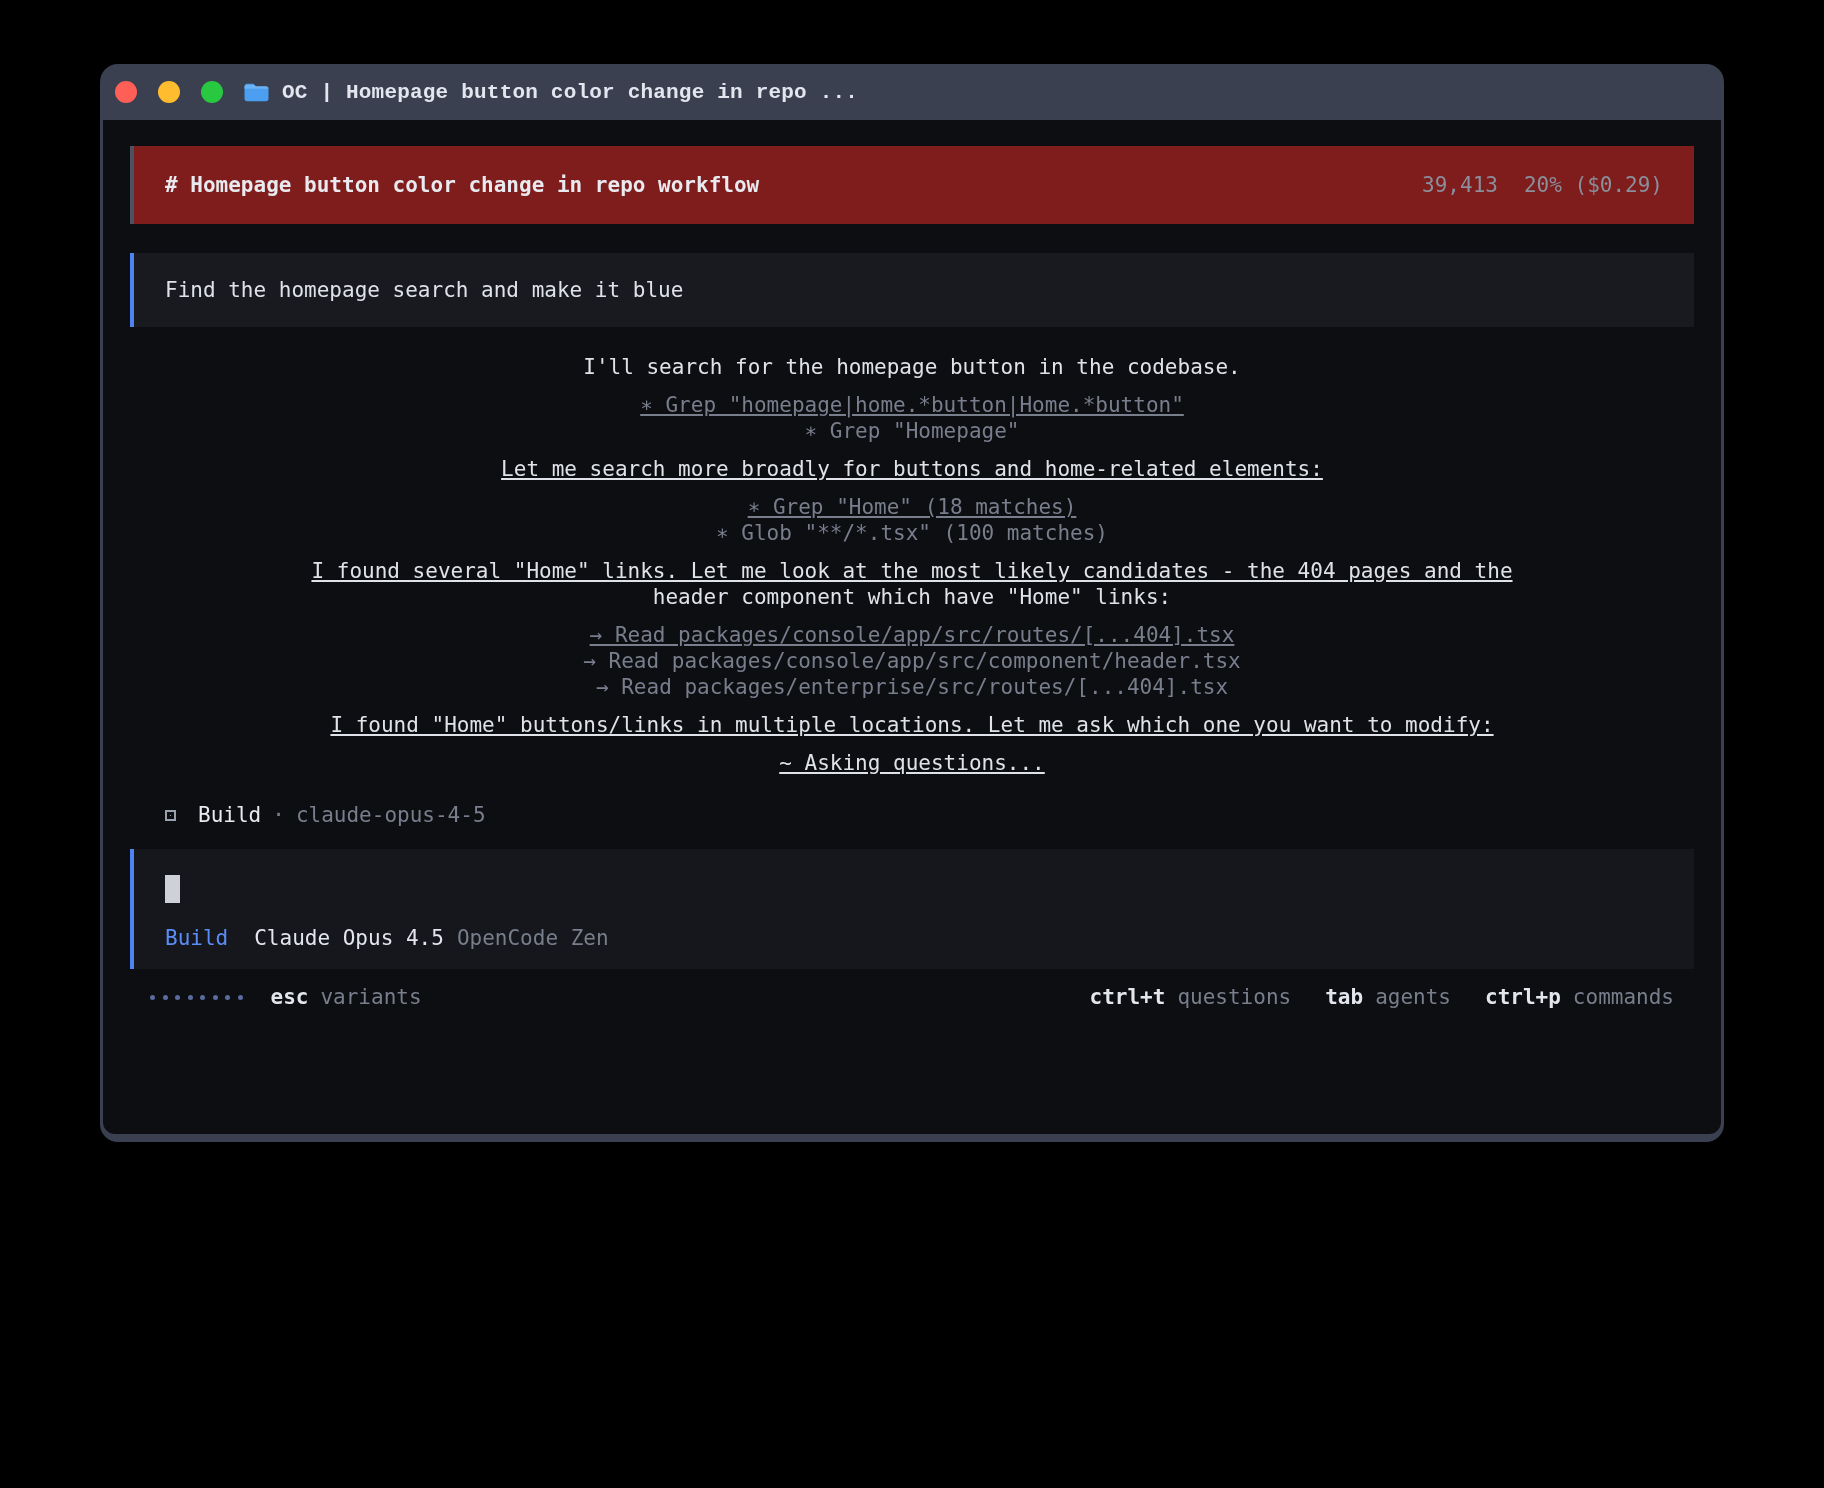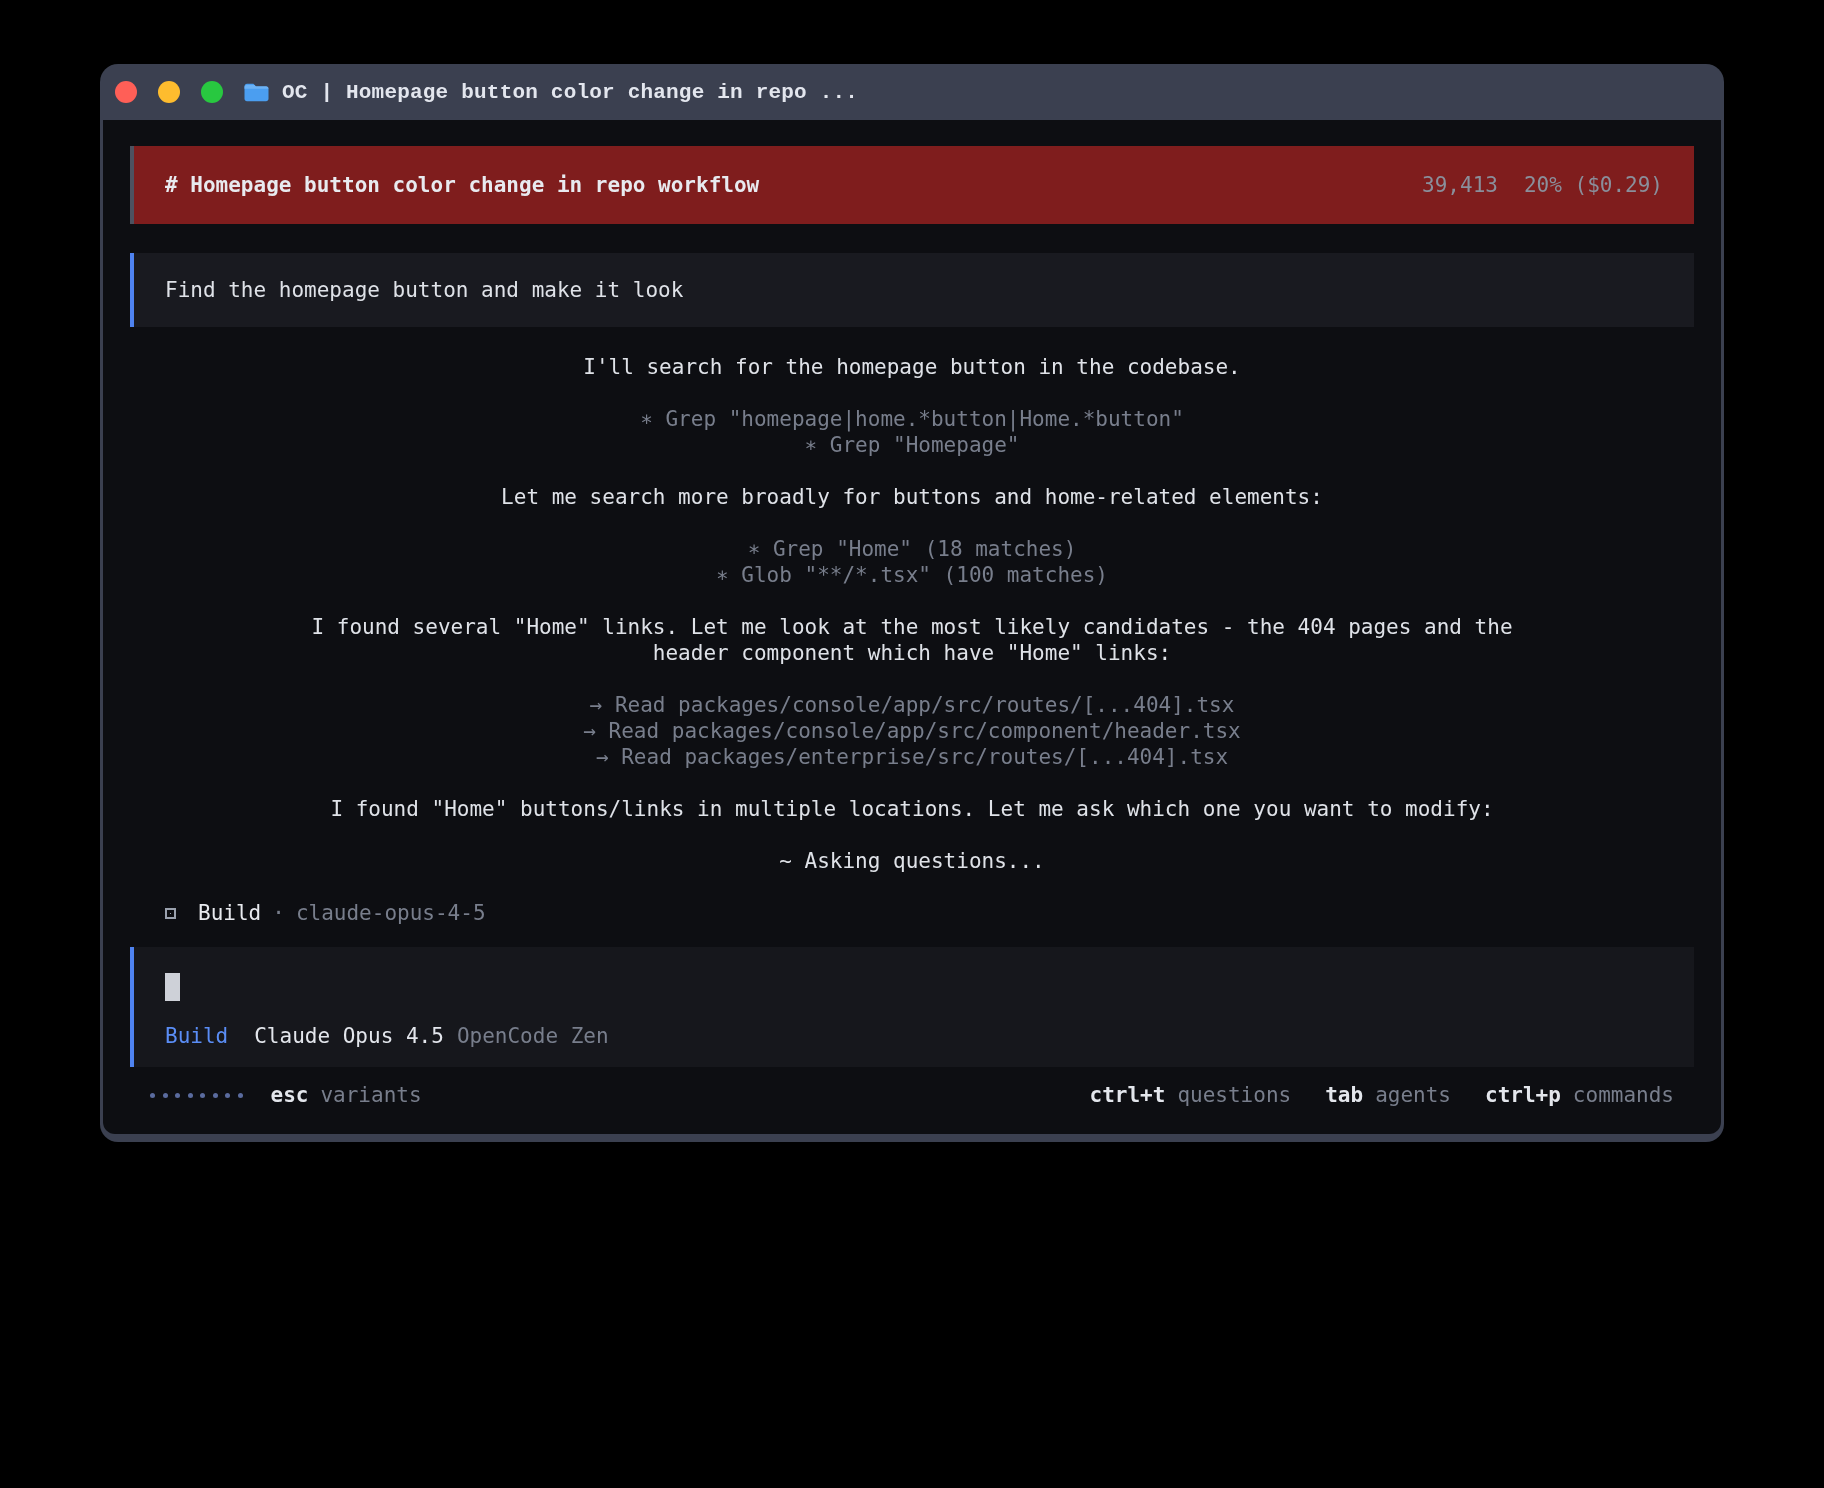--- a/index.html
+++ b/index.html
@@ -33,21 +33,21 @@
   .session-title{color:#e8eaef;font-weight:700;font-size:21px;}
   .session-meta{display:flex;gap:26px;color:#8a8f9b;font-size:21px;}
   .user-block{
     margin-top:29px;height:74px;background:#191a20;border-left-color:#4f83f1;
     display:flex;align-items:center;
   }
   .user-text{color:#dfe2e8;font-size:21px;}
   .transcript{margin:27px 35px 0;font-size:21px;line-height:26px;text-align:center;}
   .line{white-space:pre;color:#dfe2e8;}
   .line.tool{color:#787e8c;}
-  .line.mt{margin-top:26px;}
+  .line.mt{margin-top:12px;text-decoration:underline;}
   .agent-line{margin-top:26px;display:flex;align-items:center;}
   .agent-box{
     width:11px;height:11px;border:2.5px solid #9aa1ae;background:#9aa1ae;
     background-clip:content-box;padding:3px;display:inline-block;
   }
   .agent-name{color:#e8eaef;margin-left:22px;}
   .agent-sep{color:#787e8c;margin:0 11px;}
   .agent-model{color:#787e8c;}
   .input-box{
     margin-top:21px;height:120px;background:#16171c;border-left:4px solid #4f83f1;
@@ -95,21 +95,21 @@
 
       <div class="block session-header">
         <span class="session-title"># Homepage button color change in repo workflow</span>
         <span class="session-meta">
           <span>39,413</span>
           <span>20% ($0.29)</span>
         </span>
       </div>
 
       <div class="block user-block">
-        <span class="user-text">Find the homepage button and make it look</span>
+        <span class="user-text">Find the homepage search and make it blue</span>
       </div>
 
       <div class="transcript">
         <div class="line">I'll search for the homepage button in the codebase.</div>
         <div class="line tool mt">∗ Grep "homepage|home.*button|Home.*button"</div>
         <div class="line tool">∗ Grep "Homepage"</div>
         <div class="line mt">Let me search more broadly for buttons and home-related elements:</div>
         <div class="line tool mt">∗ Grep "Home" (18 matches)</div>
         <div class="line tool">∗ Glob "**/*.tsx" (100 matches)</div>
         <div class="line mt">I found several "Home" links. Let me look at the most likely candidates - the 404 pages and the</div>

